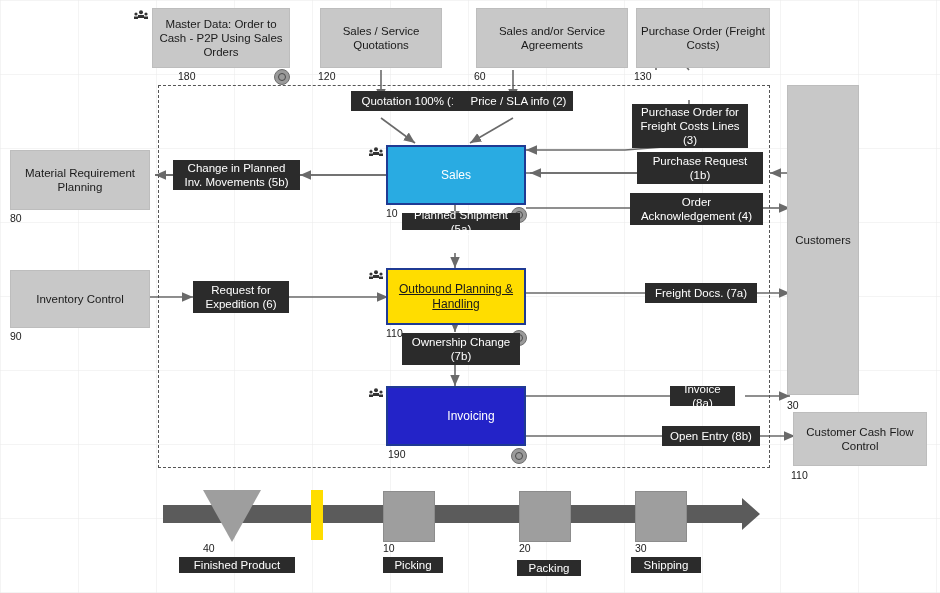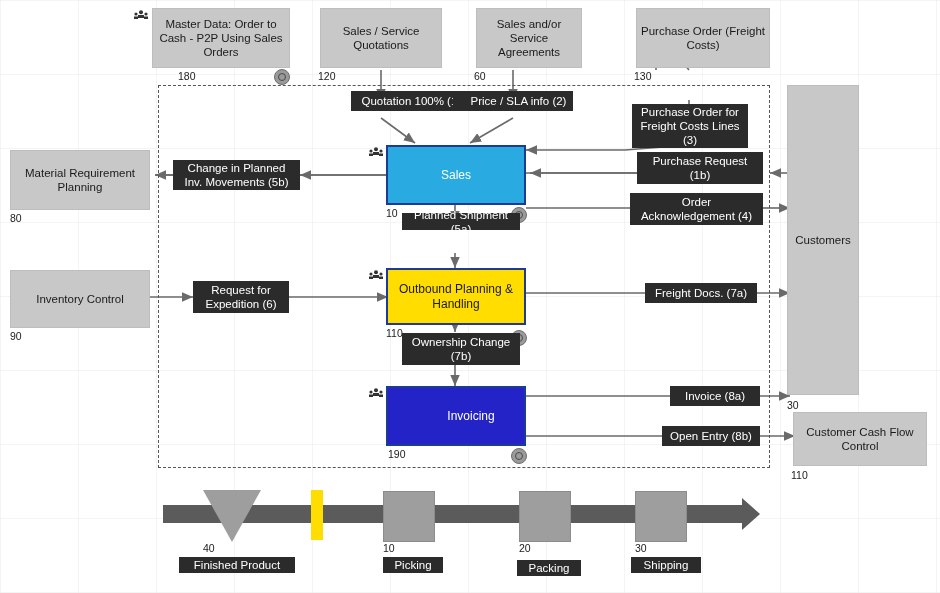--- a/index.html
+++ b/index.html
@@ -138,21 +138,21 @@
     <rect x="10" y="6.5" width="4" height="2.5" fill="#333"></rect>
 </svg>
 <div class="badge" style="left:274px;top:69px;"></div>
 <div class="tag" style="left:178px;top:70px;">180</div>
 
 <div class="node grey-box" style="left:320px;top:8px;width:122px;height:60px;">
   <span>Sales / Service Quotations</span>
 </div>
 <div class="tag" style="left:318px;top:70px;">120</div>
 
-<div class="node grey-box" style="left:476px;top:8px;width:106px;height:60px;">
+<div class="node grey-box" style="left:476px;top:8px;width:152px;height:60px;">
   <span>Sales and/or Service Agreements</span>
 </div>
 <div class="tag" style="left:474px;top:70px;">60</div>
 
 <div class="node grey-box" style="left:636px;top:8px;width:134px;height:60px;">
   <span>Purchase Order (Freight Costs)</span>
 </div>
 <div class="tag" style="left:634px;top:70px;">130</div>
 
 <div class="node grey-box" style="left:10px;top:150px;width:140px;height:60px;">
@@ -182,21 +182,21 @@
   <circle cx="7" cy="2.2" r="2" fill="#333"></circle>
     <rect x="4" y="5" width="6" height="3" fill="#333"></rect>
   <circle cx="2" cy="4" r="1.6" fill="#333"></circle>
     <circle cx="12" cy="4" r="1.6" fill="#333"></circle>
   <rect x="0" y="6.5" width="4" height="2.5" fill="#333"></rect>
     <rect x="10" y="6.5" width="4" height="2.5" fill="#333"></rect>
 </svg>
 <div class="tag" style="left:386px;top:207px;">10</div>
 <div class="badge" style="left:511px;top:207px;"></div>
 
-<div class="node yellow-box" style="left:386px;top:268px;width:140px;height:57px;">
+<div class="node yellow-box" style="left:386px;top:268px;width:140px;height:57px;text-decoration:underline;">
   <span>Outbound Planning &amp; Handling</span>
 </div>
 <svg class="person-icon" style="left:369px;top:270px;" viewBox="0 0 14 11">
   <circle cx="7" cy="2.2" r="2" fill="#333"></circle>
     <rect x="4" y="5" width="6" height="3" fill="#333"></rect>
   <circle cx="2" cy="4" r="1.6" fill="#333"></circle>
     <circle cx="12" cy="4" r="1.6" fill="#333"></circle>
   <rect x="0" y="6.5" width="4" height="2.5" fill="#333"></rect>
     <rect x="10" y="6.5" width="4" height="2.5" fill="#333"></rect>
 </svg>
@@ -240,21 +240,21 @@
 </div>
 <div class="label-box" style="left:193px;top:281px;width:96px;height:32px;">
   <span>Request for Expedition (6)</span>
 </div>
 <div class="label-box" style="left:645px;top:283px;width:112px;height:20px;">
   <span>Freight Docs. (7a)</span>
 </div>
 <div class="label-box" style="left:402px;top:333px;width:118px;height:32px;">
   <span>Ownership Change (7b)</span>
 </div>
-<div class="label-box" style="left:670px;top:386px;width:90px;height:20px;">
+<div class="label-box" style="left:670px;top:386px;width:65px;height:20px;">
   <span>Invoice (8a)</span>
 </div>
 <div class="label-box" style="left:662px;top:426px;width:98px;height:20px;">
   <span>Open Entry (8b)</span>
 </div>
 
 <svg class="arrows">
   <path d="M163,505 L742,505 L742,498 L760,514 L742,530 L742,523 L163,523 Z" fill="#5b5b5b"></path>
 </svg>
 <svg style="position:absolute;left:203px;top:490px;width:58px;height:52px;">

